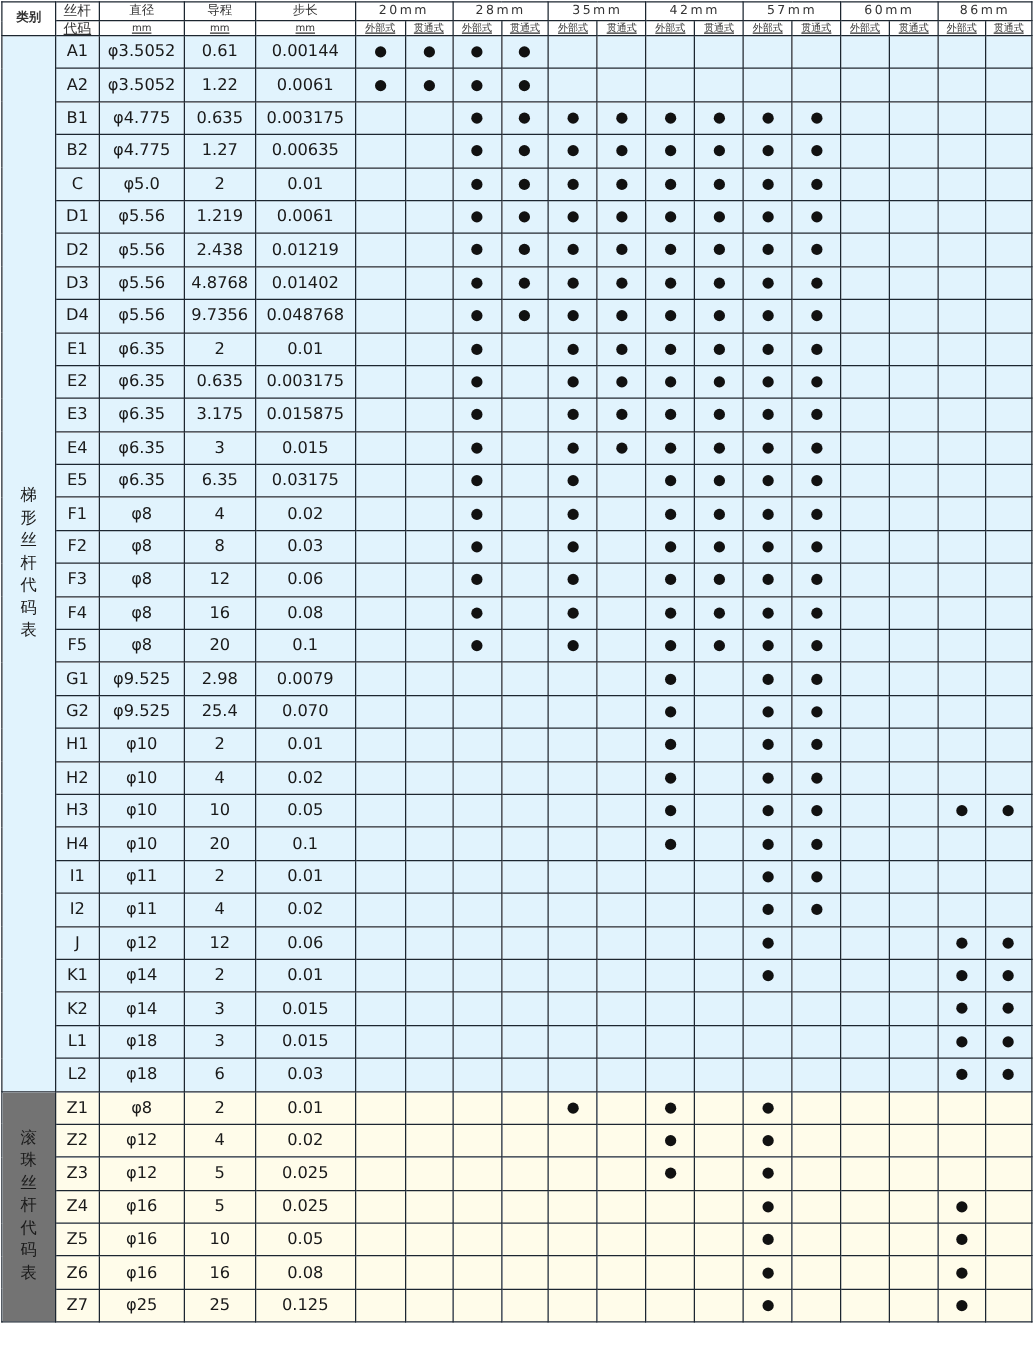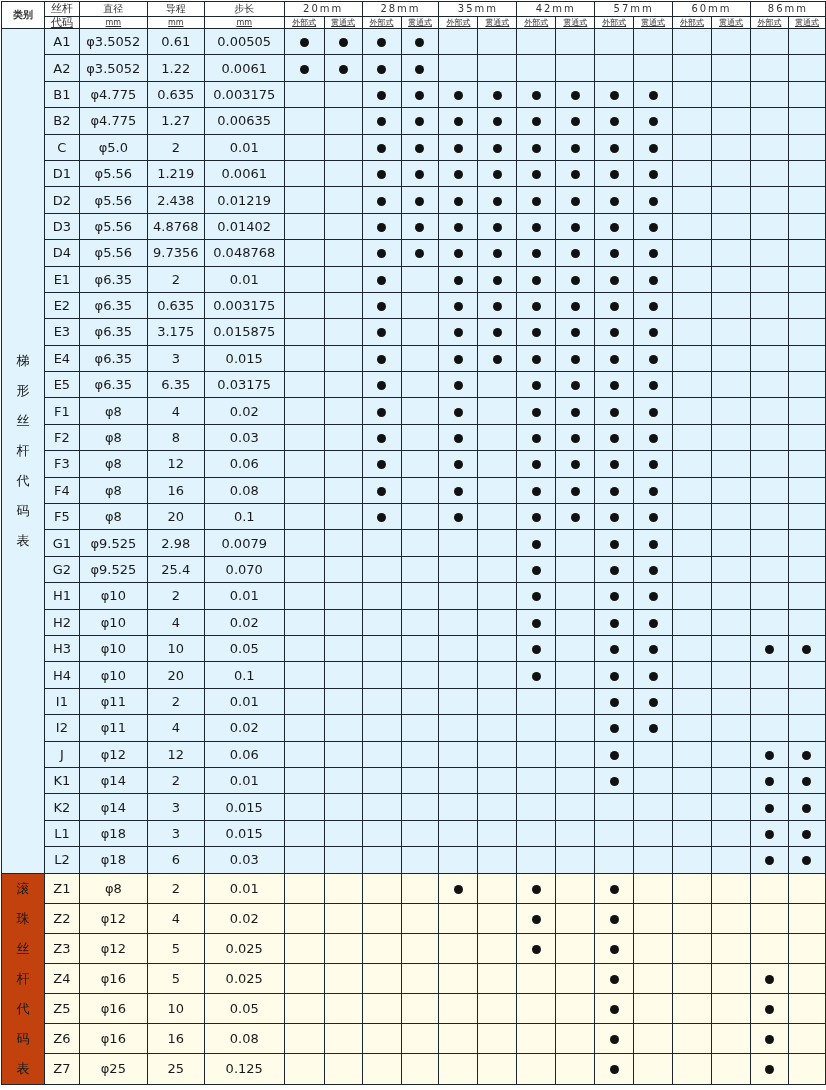--- a/index.html
+++ b/index.html
@@ -8,22 +8,22 @@
   td,th{border:1px solid #1c2630;padding:0;text-align:center;vertical-align:middle;overflow:hidden;white-space:nowrap;}
   th{background:#ffffff;font-weight:normal;color:#333;}
   .h1 th{height:14px;font-size:10px;line-height:12px;}
   .h1 th.size{letter-spacing:2px;font-size:10px;}
   .h2 th{height:11px;font-size:8px;line-height:10px;text-decoration:underline;}
   th.cat{font-size:10px;font-weight:bold;}
   th.stack{font-size:11px;line-height:10px;}
   tr.data td{height:25.4px;font-size:13px;}
   tr.lead td{background:#e1f3fd;}
   tr.ball td{background:#fffcea;}
-  td.catcell{font-size:22px;line-height:30px;white-space:normal;width:42px;background:#e1f3fd;margin-top:37px;}
-  td.catcell.ballcat{background:#c2410c;}
+  td.catcell{font-size:22px;line-height:18px;white-space:normal;width:42px;background:#e1f3fd;margin-top:37px;}
+  td.catcell.ballcat{background:#737373;}
   .dot{display:inline-block;width:9px;height:9px;border-radius:50%;background:#111;vertical-align:middle;}
   .vtext{display:inline-block;width:24px;word-break:break-all;}
 </style>
 </head>
 <body>
 
 <table>
   <colgroup>
     <col style="width:42px">
       <col style="width:35px">
@@ -80,21 +80,21 @@
       <th>外部式</th>
       <th>贯通式</th>
     </tr>
   </thead>
   <tbody id="tbody">
       <tr class="data lead">
         <td class="catcell" rowspan="32"><span class="vtext">梯形丝杆代码表</span></td>
         <td>A1</td>
         <td>φ3.5052</td>
         <td>0.61</td>
-        <td>0.00505</td>
+        <td>0.00144</td>
         <td><span class="dot"></span></td>
         <td><span class="dot"></span></td>
         <td><span class="dot"></span></td>
         <td><span class="dot"></span></td>
         <td></td>
         <td></td>
         <td></td>
         <td></td>
         <td></td>
         <td></td>

